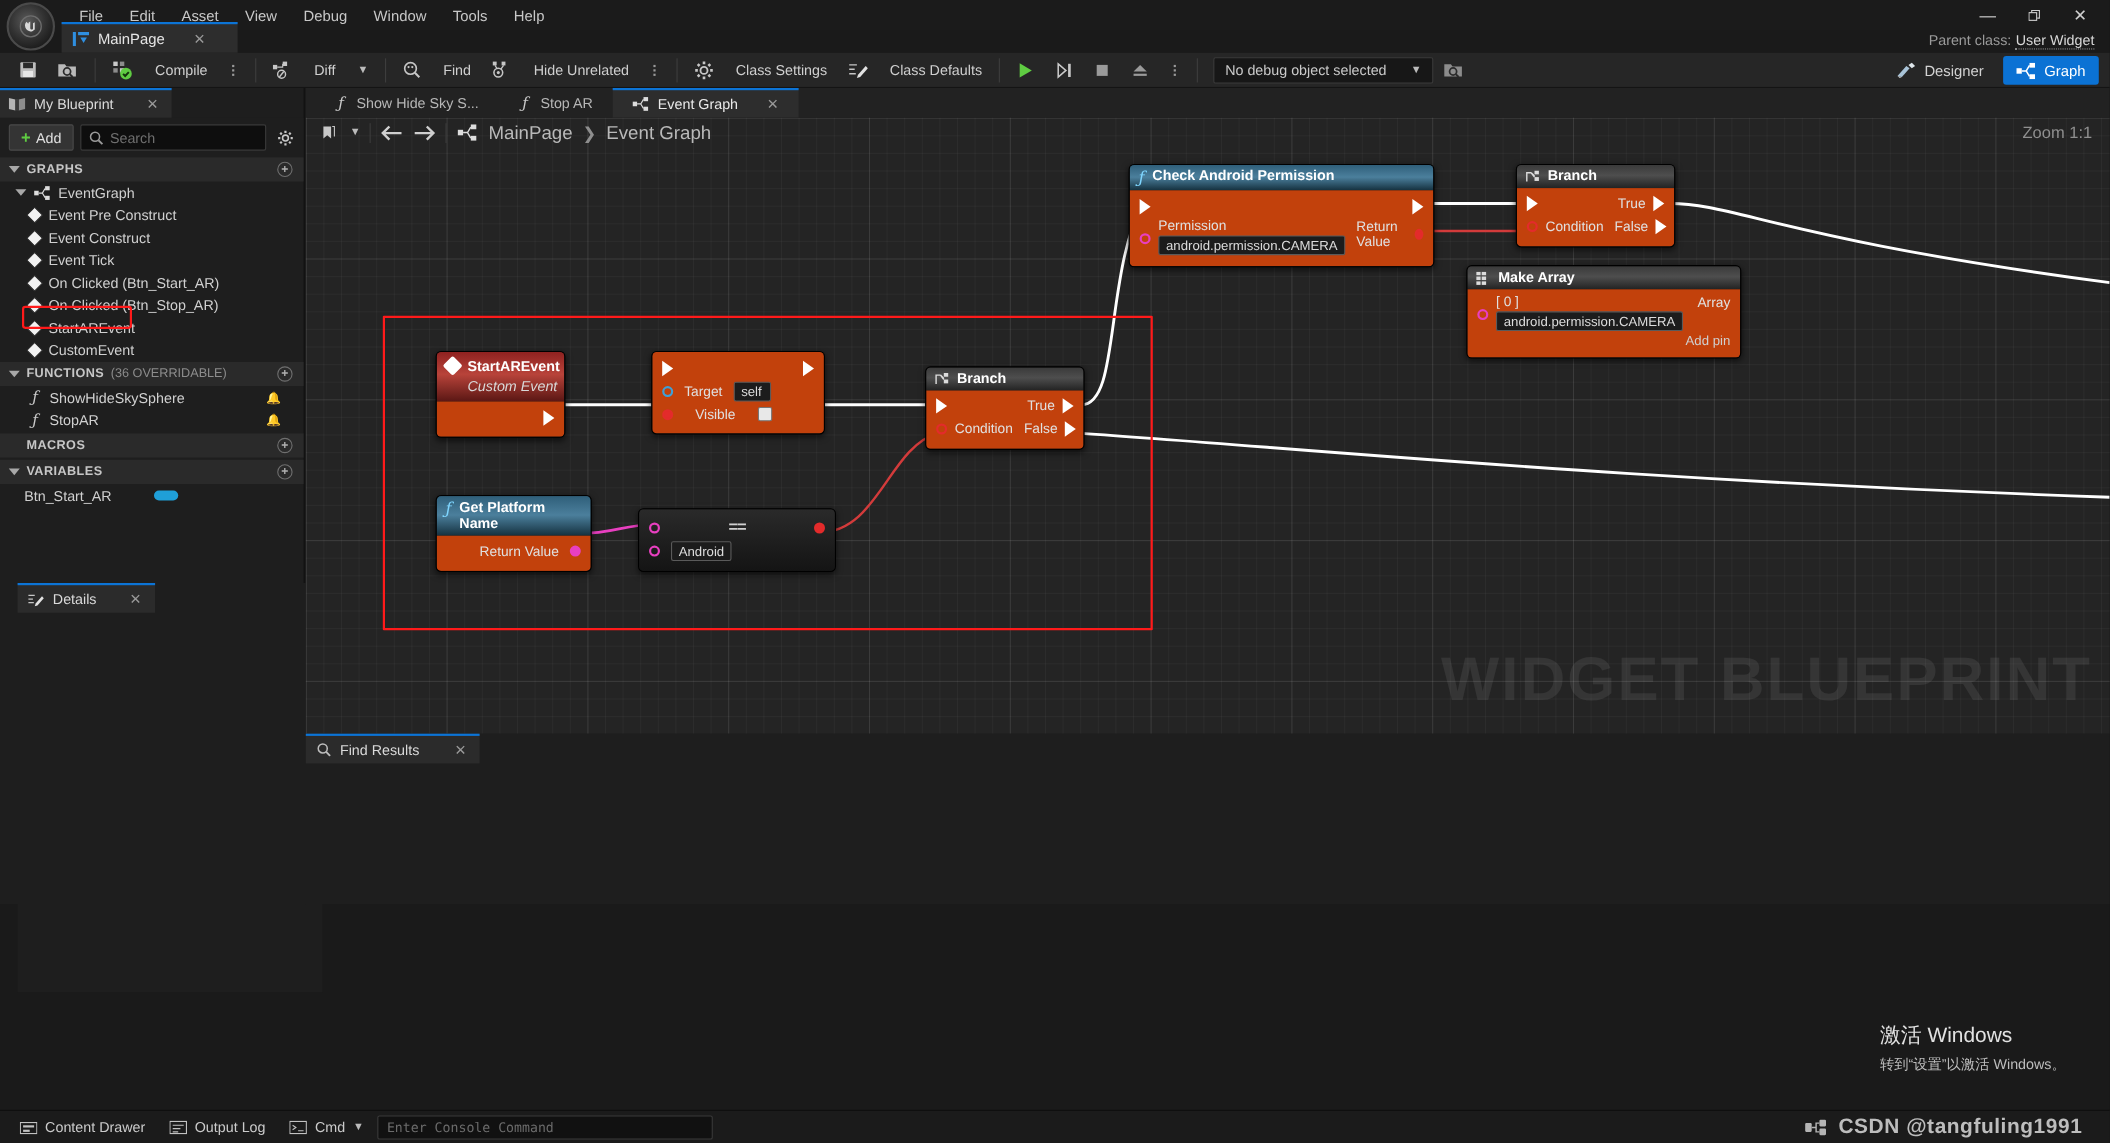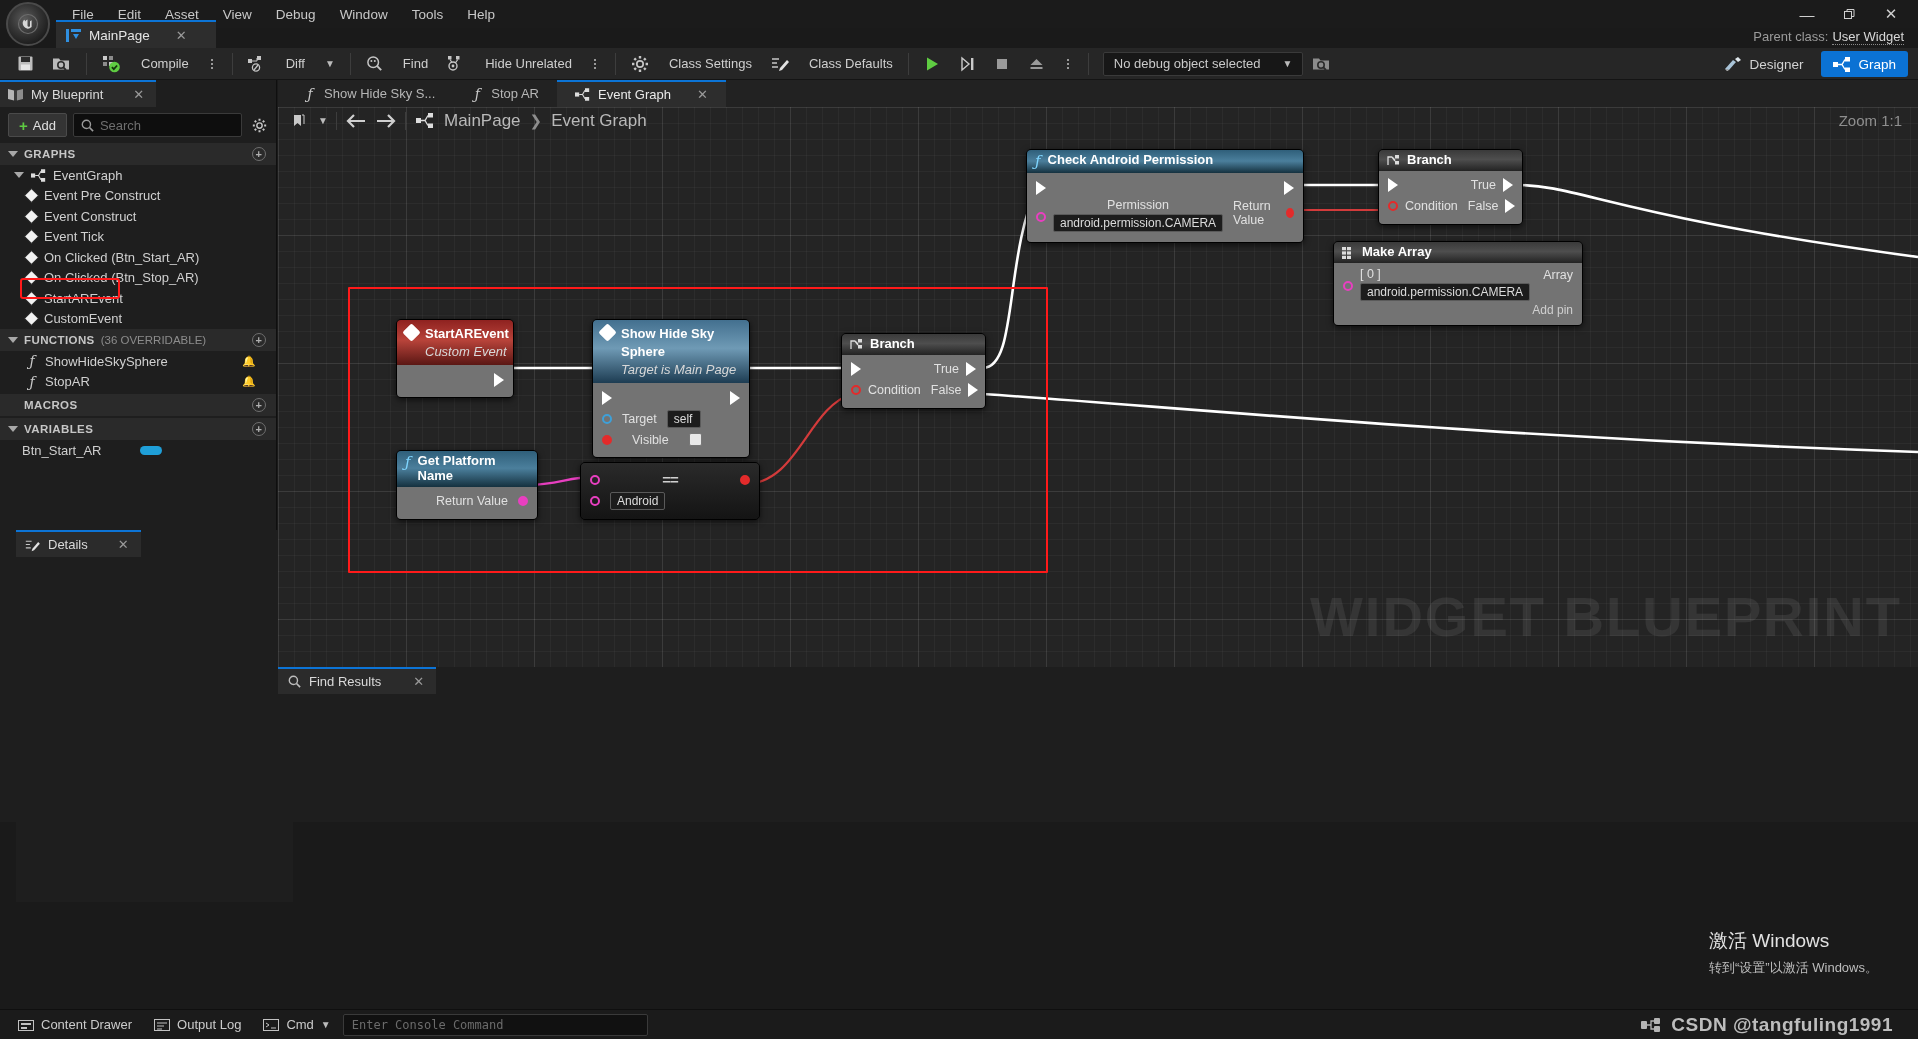--- a/index.html
+++ b/index.html
@@ -216,21 +216,21 @@
   .node-title { font-size: 13px; font-weight: bold; color: #fff; line-height: 1.15; }
   .node-sub { font-size: 13px; font-style: italic; color: #d8d8d8; line-height: 1.2; }
   .node-ico-d {
     width: 13px; height: 13px; background: #fff; transform: rotate(45deg);
     border-radius: 2px; margin-top: 2px; flex: 0 0 13px;
   }
   .node-ico-f {
     font-family: "DejaVu Serif", serif; font-style: italic; color: #7fd6ff;
     font-size: 15px; margin-top: -1px;
   }
-  .node-body { background: #737373; padding: 4px 0 7px; }
+  .node-body { background: #c2410c; padding: 4px 0 7px; }
   .pin-row {
     display: flex; align-items: center; justify-content: space-between;
     min-height: 21px; padding: 0 9px; gap: 10px; font-size: 12.5px; color: #e0e0e0;
   }
   .pin-l { display: flex; align-items: center; gap: 7px; }
   .pin-r { display: flex; align-items: center; gap: 7px; }
   .exec-pin {
     width: 0; height: 0; border-top: 7px solid transparent;
     border-bottom: 7px solid transparent; border-left: 10px solid #fff;
   }
@@ -746,27 +746,20 @@
 
       </div>
       <div class="node-body" style="min-height:32px;">
         <div class="pin-row" style="justify-content:flex-end;">
           <span class="exec-pin"></span>
         </div>
       </div>
     </div>
 
     <div class="node" style="left:314px; top:212px; width:158px;">
-      <div class="node-head blue">
-        <span class="node-ico-d"></span>
-        <span>
-          <span class="node-title">Show Hide Sky Sphere</span><br>
-          <span class="node-sub">Target is Main Page</span>
-        </span>
-      </div>
       <div class="node-body">
         <div class="pin-row">
           <span class="exec-pin"></span>
           <span class="exec-pin"></span>
         </div>
         <div class="pin-row" style="justify-content:flex-start;">
           <span class="dot blue"></span>
           <span>Target</span>
           <span class="val-field">self</span>
         </div>
@@ -843,21 +836,21 @@
         <span class="node-title">Check Android Permission</span>
       </div>
       <div class="node-body" style="padding-bottom:10px;">
         <div class="pin-row">
           <span class="exec-pin"></span>
           <span class="exec-pin"></span>
         </div>
         <div class="pin-row" style="align-items:flex-start;">
           <span class="pin-l" style="align-items:flex-start;">
             <span class="dot magentah" style="margin-top:14px;"></span>
-            <span style="display:flex;flex-direction:column;gap:2px;text-align:center;">
+            <span style="display:flex;flex-direction:column;gap:2px;">
               <span>Permission</span>
               <span class="val-field">android.permission.CAMERA</span>
             </span>
           </span>
           <span class="pin-r" style="margin-top:1px;">
             <span>Return Value</span>
             <span class="dot red"></span>
           </span>
         </div>
       </div>

